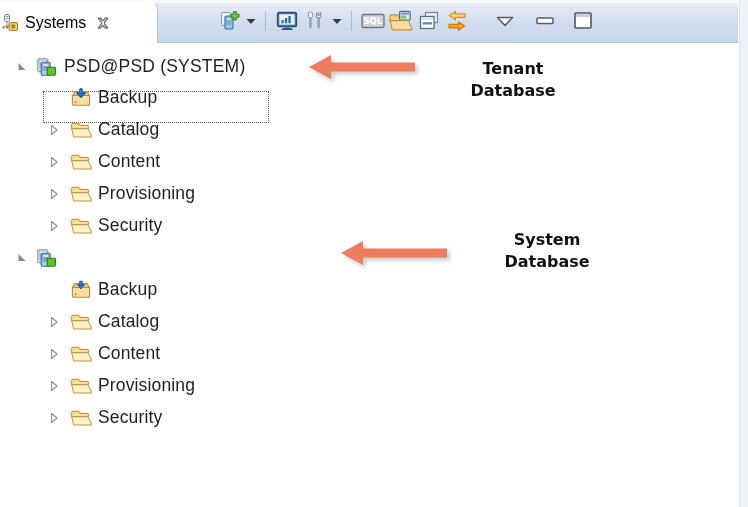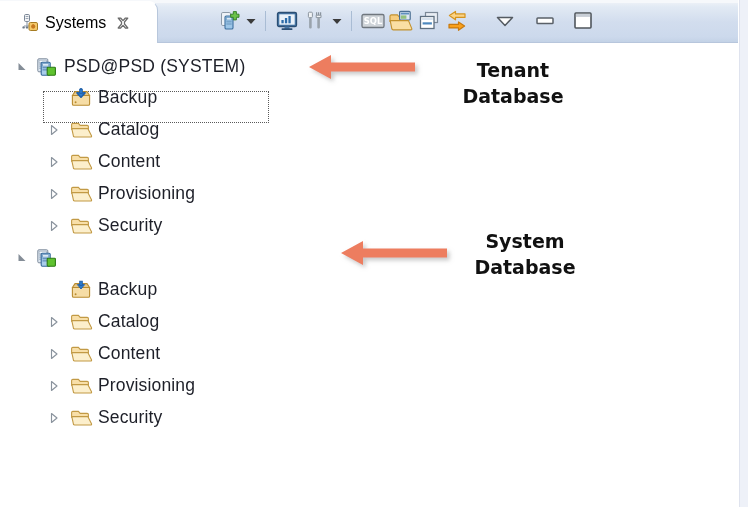--- a/index.html
+++ b/index.html
@@ -65,21 +65,21 @@
     position: absolute;
     left: 0px; top: 1px;
     width: 158px; height: 42px;
     background: #ffffff;
     border-top: 1px solid #ffffff;
     border-right: 1px solid #b8c7dc;
     border-top-right-radius: 9px;
     box-sizing: border-box;
     display: flex;
     align-items: center;
-    padding-left: 20px;
+    padding-left: 0;
   }
   #tab-icon {
     width: 20px; height: 20px;
     position: relative;
     flex: 0 0 auto;
     margin-right: 5px;
   }
   #tab-close {
     margin-left: 9px;
     width: 16px; height: 16px;
@@ -162,21 +162,21 @@
   }
 
   
   .anno-arrow {
     position: absolute;
   }
   .anno-text {
     position: absolute;
     font-family: "DejaVu Sans", sans-serif;
     font-weight: bold;
-    font-size: 19px;
+    font-size: 16px;
     color: #111111;
     text-align: center;
     line-height: 1.35;
     white-space: pre-line;
   }
 </style>
 </head>
 <body>
 
 <div id="app-frame">
@@ -541,16 +541,16 @@
     <svg width="126" height="34" viewBox="0 0 126 34">
       <defs>
         <filter id="sh2" x="-30%" y="-30%" width="180%" height="190%">
           <feDropShadow dx="2.6" dy="2.8" stdDeviation="2.1" flood-color="#9a9a9a" flood-opacity="0.55"></feDropShadow>
         </filter>
       </defs>
       <path d="M4 15 L26 3 L26 10.5 L110 10.5 L110 19.5 L26 19.5 L26 27 Z" fill="#ED7D5F" filter="url(#sh2)"></path>
     </svg>
   </span>
 
-  <span class="anno-text" style="left:440px; top:229px; width:170px;">System
+  <span class="anno-text" style="left:462px; top:229px; width:170px;">System
 Database</span>
 
 </div>
 
 </body></html>

